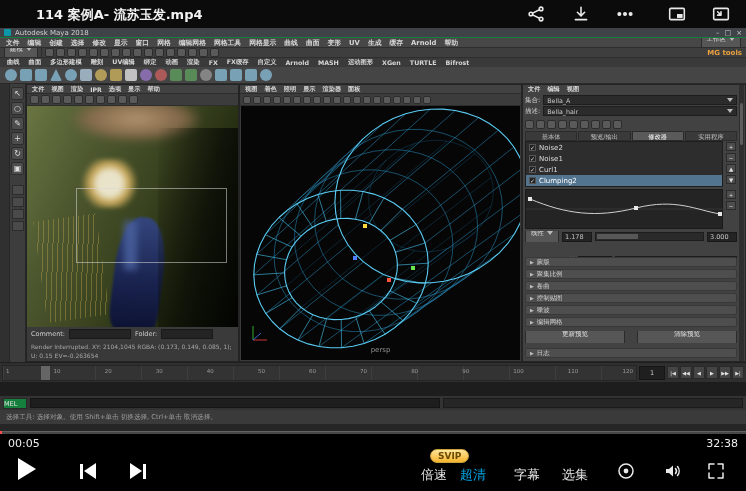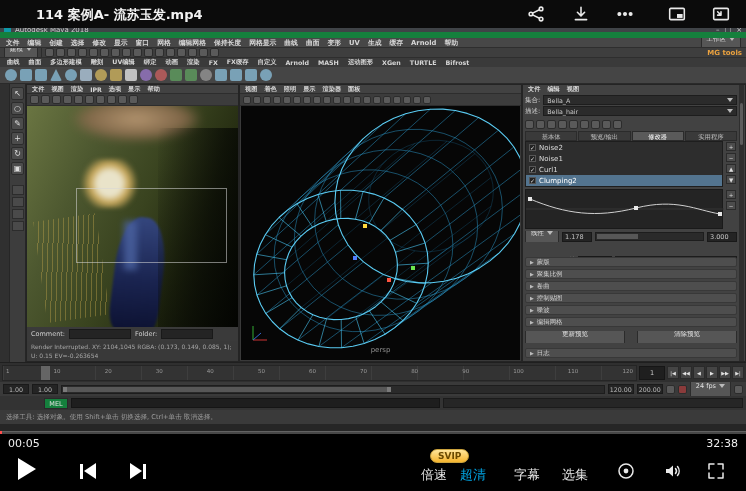--- a/index.html
+++ b/index.html
@@ -19,21 +19,21 @@
   .row{position:absolute;left:0;right:0;display:flex;align-items:center;overflow:hidden;}
   .hlist{display:flex;align-items:center;gap:6px;overflow:hidden;white-space:nowrap;}
   .mi{color:#d6d6d6;padding:0 1px;cursor:pointer;font-weight:bold;}
   .isq{width:9px;height:9px;background:#5a5a5a;border:1px solid #2c2c2c;border-radius:2px;display:inline-block;flex:none;}
   .sep{width:1px;height:9px;background:#2c2c2c;margin:0 3px;flex:none;}
   .mbtn{background:#565656;border:1px solid #2b2b2b;border-radius:2px;font-size:6.5px;color:#e0e0e0;
         padding:0 5px;height:19px;line-height:10px;text-align:center;cursor:pointer;white-space:nowrap;}
   .minp{background:#242424;border:1px solid #191919;color:#c4c4c4;font-size:6.5px;height:10px;line-height:9px;padding:0 2px;}
   .caret{display:inline-block;width:0;height:0;border-left:3px solid transparent;border-right:3px solid transparent;border-top:4px solid #bbb;margin-left:3px;}
 
-  .m-title{top:0;height:10px;background:#3f4347;border-bottom:6px solid #15803d;padding:0 4px;gap:4px;}
+  .m-title{top:0;height:10px;background:#3f4347;border-bottom:1px solid #15803d;padding:0 4px;gap:4px;}
   .mayaicon{width:7px;height:7px;background:#0d98a8;border-radius:1px;flex:none;}
   .winbtns{margin-left:auto;display:flex;gap:5px;color:#cfcfcf;font-size:7px;}
   .m-menubar{top:10px;height:9px;background:#474747;padding:0 5px;font-size:6.8px;}
   .m-status{top:19px;height:11px;background:#3e3e3e;border-top:1px solid #2e2e2e;border-bottom:1px solid #2e2e2e;padding:0 4px;}
   .m-shelftabs{top:30px;height:9px;background:#3a3a3a;padding:0 6px;font-size:6.3px;color:#c9c9c9;}
   .m-shelficons{top:39px;height:17px;background:#454545;border-bottom:1px solid #2a2a2a;padding:0 5px;gap:3px;}
   .shic{width:12px;height:12px;flex:none;border-radius:2px;opacity:.95;cursor:pointer;}
   .badge-orange{color:#eba23f;font-weight:bold;font-size:7px;margin-left:auto;}
 
   .m-main{top:56px;height:278px;background:#333;}
@@ -100,21 +100,21 @@
   .tbtn{width:12px;height:13px;background:#454545;border:1px solid #2a2a2a;color:#e2e2e2;font-size:5px;
         line-height:12px;text-align:center;flex:none;cursor:pointer;}
   .m-range{top:354px;height:14px;background:#3a3a3a;padding:0 3px;gap:3px;}
   .rin{background:#242424;border:1px solid #1a1a1a;color:#bbb;font-size:6.3px;width:26px;height:10px;
        text-align:center;line-height:9px;flex:none;cursor:text;}
   .rtrack{flex:1;height:9px;background:#2a2a2a;border:1px solid #1d1d1d;position:relative;}
   .rbar{position:absolute;left:1px;top:1px;bottom:1px;width:60%;background:#575757;}
   .rhandle{position:absolute;top:1px;bottom:1px;width:4px;background:#7a7a7a;}
   .m-cmd{top:368px;height:14px;background:#333;padding:0 3px;gap:3px;}
   .mel{width:24px;height:11px;background:#15803d;border:1px solid #2a2a2a;font-size:6.5px;color:#e0e0e0;
-       text-align:center;line-height:10px;flex:none;cursor:pointer;margin-left:41px;}
+       text-align:left;line-height:10px;flex:none;cursor:pointer;}
   .cmdin{flex:1;height:10px;background:#1e1e1e;border:1px solid #151515;cursor:text;}
   .cmdecho{width:300px;height:10px;background:#262626;border:1px solid #1b1b1b;flex:none;}
   .m-help{top:382px;height:14px;background:#3a3a3a;padding:0 6px;font-size:6.6px;color:#9f9f9f;}
   .m-fill{top:396px;height:8px;background:#262626;}
 
   
   .progress{position:absolute;top:431px;left:0;width:746px;height:3px;background:rgba(255,255,255,.28);cursor:pointer;}
   .played{position:absolute;left:0;top:0;height:3px;background:#ff4d4d;min-width:2px;}
   .timecur{position:absolute;left:8px;top:437px;font-size:11px;color:#efefef;}
   .timetot{position:absolute;right:8px;top:437px;font-size:11px;color:#efefef;}
@@ -189,21 +189,21 @@
 
       <span class="mi">文件</span>
           <span class="mi">编辑</span>
           <span class="mi">创建</span>
           <span class="mi">选择</span>
           <span class="mi">修改</span>
           <span class="mi">显示</span>
           <span class="mi">窗口</span>
           <span class="mi">网格</span>
           <span class="mi">编辑网格</span>
-          <span class="mi">保持长度</span>
+          <span class="mi">网格工具</span>
           <span class="mi">网格显示</span>
           <span class="mi">曲线</span>
           <span class="mi">曲面</span>
           <span class="mi">变形</span>
           <span class="mi">UV</span>
           <span class="mi">生成</span>
           <span class="mi">缓存</span>
           <span class="mi">Arnold</span>
           <span class="mi">帮助</span>
         </div>
@@ -619,35 +619,20 @@
 
       <span class="tbtn">|◀</span>
           <span class="tbtn">◀◀</span>
           <span class="tbtn">◀</span>
           <span class="tbtn">▶</span>
           <span class="tbtn">▶▶</span>
           <span class="tbtn">▶|</span>
         </div>
     </div>
 
-    <div class="row m-range">
-      <span class="rin">1.00</span>
-      <span class="rin">1.00</span>
-      <span class="rtrack">
-        <span class="rbar"></span>
-        <span class="rhandle" style="left:1px"></span>
-        <span class="rhandle" style="left:60%"></span>
-      </span>
-      <span class="rin">120.00</span>
-      <span class="rin">200.00</span>
-      <span class="isq"></span>
-      <span class="isq" style="background:#8a3b3b"></span>
-      <span class="mbtn"><span>24 fps</span><span class="caret"></span></span>
-      <span class="isq"></span>
-    </div>
 
     <div class="row m-cmd">
       <span class="mel">MEL</span>
       <span class="cmdin"></span>
       <span class="cmdecho"></span>
     </div>
 
     <div class="row m-help nowrap">选择工具: 选择对象。使用 Shift+单击 切换选择, Ctrl+单击 取消选择。</div>
     <div class="row m-fill"></div>
   </div>

